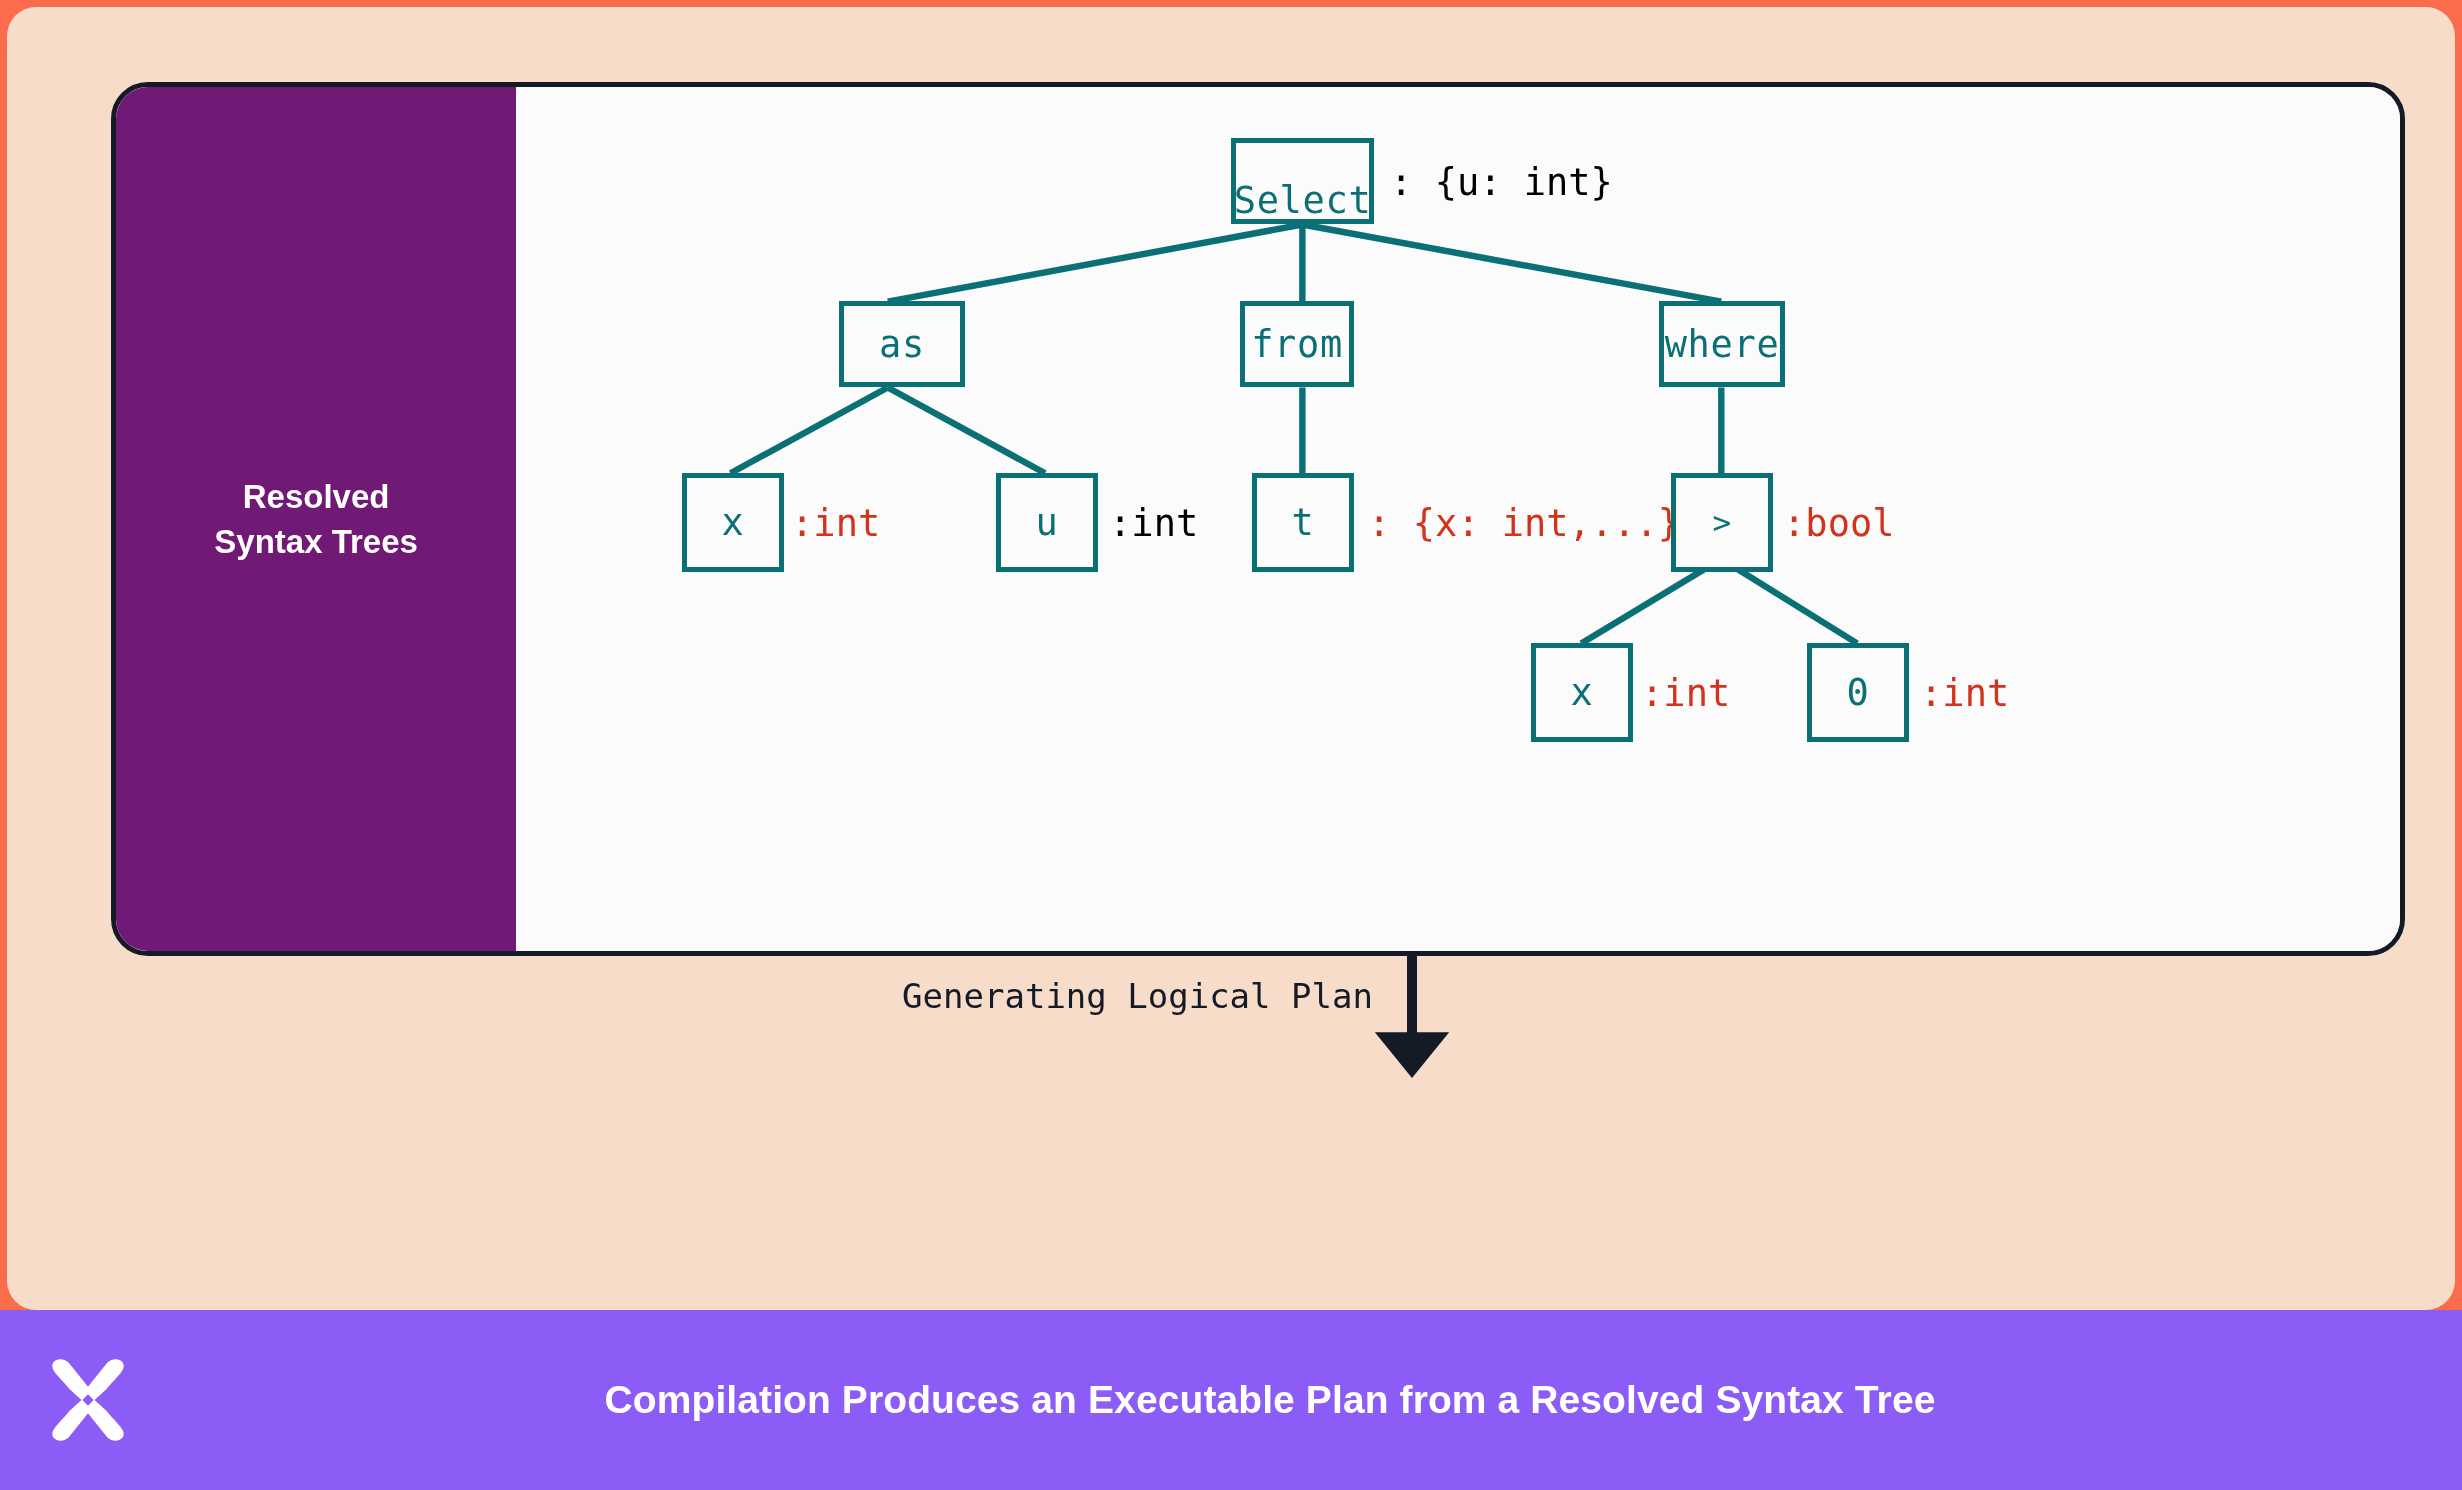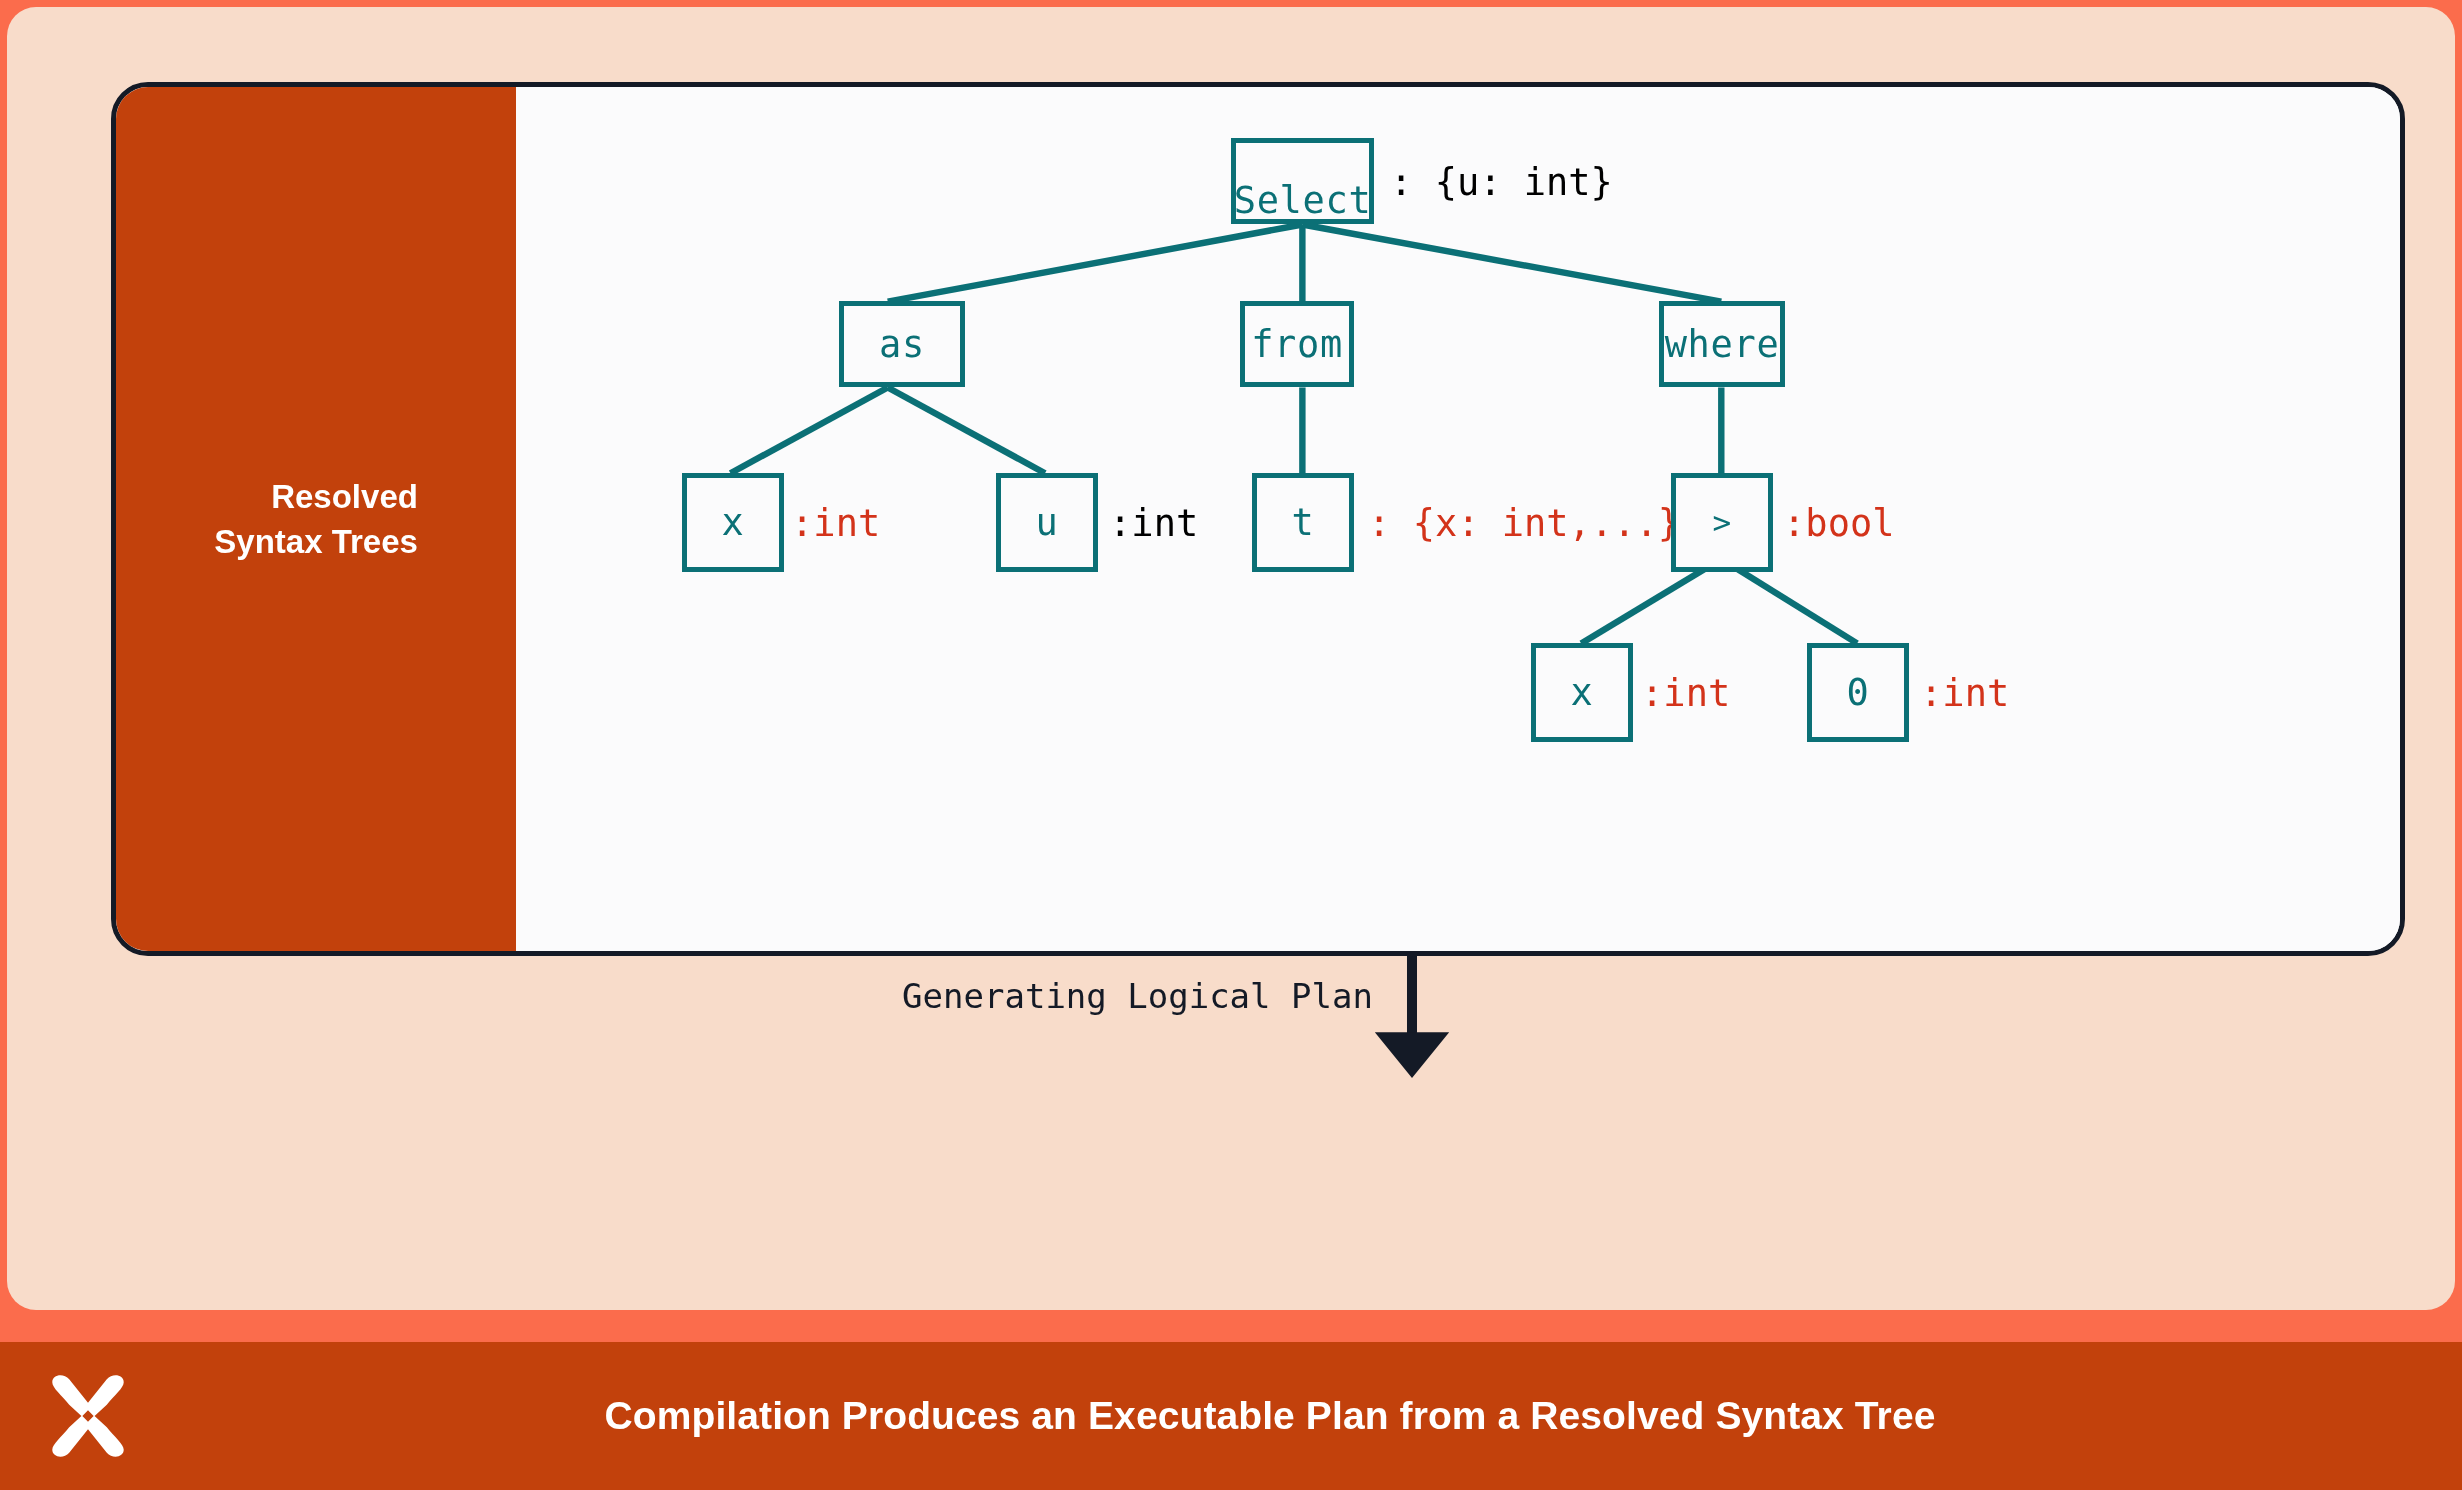--- a/index.html
+++ b/index.html
@@ -29,28 +29,28 @@
   .card {
     position: absolute;
     background: #FBFBFC;
     border: 5px solid #141A26;
     border-radius: 37px;
     overflow: hidden;
     display: flex;
   }
   .card-label {
     flex: 0 0 auto;
-    background: #c2410c;
+    background: #701a75;
     color: #FFFFFF;
     font-family: "Liberation Sans", sans-serif;
     font-weight: bold;
     display: flex;
     align-items: center;
     justify-content: center;
-    text-align: right;
+    text-align: center;
     line-height: 1.38;
   }
   .card-body { flex: 1 1 auto; position: relative; background: #FBFBFC; }
 
   
   #tree-card { left: 104px; top: 75px; width: 2294px; height: 874px; }
   #tree-card .card-label { width: 400px; font-size: 33px; }
   #tree-svg { position: absolute; left: 0; top: 0; }
 
   
@@ -96,22 +96,22 @@
     font-size: 36px;
     line-height: 1.42;
     color: #141A26;
     white-space: pre;
   }
 
   
   #footer {
     position: absolute;
     left: 0; bottom: 0;
-    width: 2462px; height: 148px;
-    background: #c2410c;
+    width: 2462px; height: 180px;
+    background: #8b5cf6;
     display: flex; align-items: center;
   }
   #logo { margin-left: 41px; width: 94px; height: 94px; flex: 0 0 auto; }
   #footer-caption {
     flex: 1 1 auto;
     text-align: center;
     color: #FFFFFF;
     font-family: "Liberation Sans", sans-serif;
     font-weight: bold;
     font-size: 39px;

